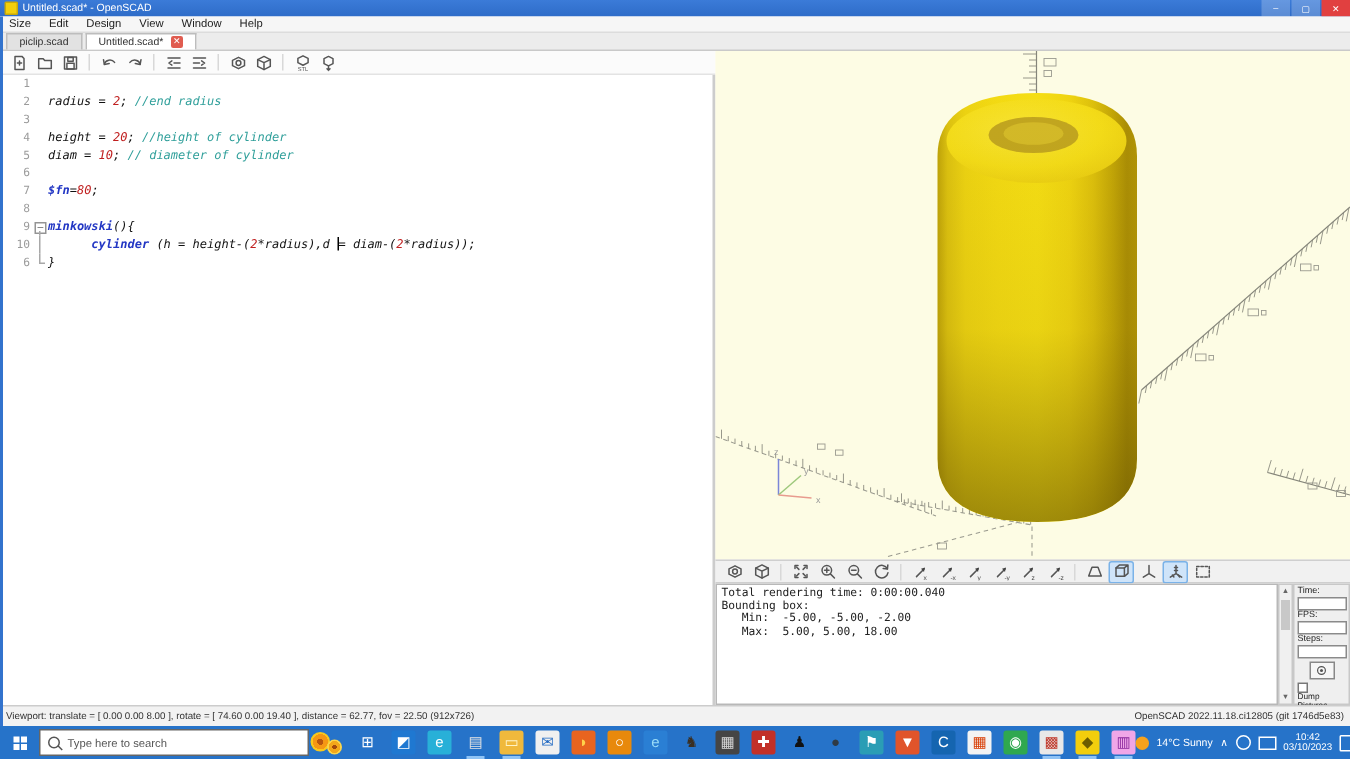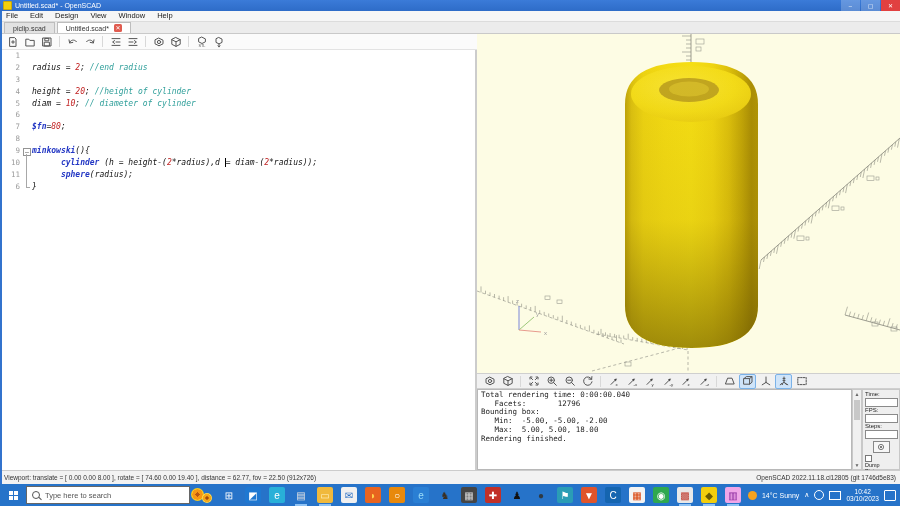--- a/index.html
+++ b/index.html
@@ -78,21 +78,21 @@
   .knob .ks{width:1px;height:2px;background:#555;}
 
   
   .statusbar{position:absolute;left:0;top:470px;width:900px;height:14px;background:#f2f2f2;border-top:1px solid #cccccc;display:flex;align-items:center;justify-content:space-between;font-size:6.5px;color:#333;padding:0 4px;box-sizing:border-box;}
 
   
   .taskbar{position:absolute;left:0;top:484px;width:900px;height:22px;background:#2673c9;display:flex;align-items:center;color:#fff;}
   .start{width:26px;height:100%;display:flex;align-items:center;justify-content:center;flex:none;}
   .winlogo{display:grid;grid-template-columns:4px 4px;grid-template-rows:4px 4px;gap:1px;}
   .winlogo div{background:#fff;}
-  .searchbox{width:164px;height:18px;background:#fff;border:1px solid #666;display:flex;align-items:center;padding-left:5px;gap:5px;box-sizing:border-box;flex:none;}
+  .searchbox{width:180px;height:18px;background:#fff;border:1px solid #666;display:flex;align-items:center;padding-left:5px;gap:5px;box-sizing:border-box;flex:none;}
   .mag{width:6px;height:6px;border:1.2px solid #555;border-radius:50%;position:relative;flex:none;}
   .mag::after{content:"";position:absolute;width:4px;height:1.2px;background:#555;transform:rotate(45deg);left:4.5px;top:6px;}
   .searchtext{font-size:7.5px;color:#555;white-space:nowrap;}
   .flowers{width:24px;height:20px;position:relative;flex:none;}
   .flowers .f1{position:absolute;left:1px;top:3px;width:13px;height:13px;border-radius:50%;background:radial-gradient(circle,#b8560f 0 22%,#f59714 23% 55%,#f8c81c 56% 100%);}
   .flowers .f2{position:absolute;left:12px;top:8px;width:10px;height:10px;border-radius:50%;background:radial-gradient(circle,#a34a0c 0 22%,#f3a71a 23% 55%,#fbd54a 56% 100%);}
   .ticons{display:flex;gap:8px;margin-left:7px;align-items:center;}
   .ticon{width:16px;height:16px;display:flex;align-items:center;justify-content:center;font-size:10px;position:relative;border-radius:2px;flex:none;}
   .ticon .under{position:absolute;bottom:-3px;left:2px;right:2px;height:2px;background:#8fc3f5;}
   .tray{margin-left:auto;display:flex;align-items:center;gap:5px;padding-right:4px;}
@@ -113,21 +113,21 @@
     <div class="app-icon"></div>
     <span class="title">Untitled.scad* - OpenSCAD</span>
     <div class="winbtns">
       <div class="wbtn mm">–</div>
       <div class="wbtn mm">▢</div>
       <div class="wbtn close">✕</div>
     </div>
   </div>
 
   <div class="menubar" id="menubar">
-      <div class="mitem">File</div>
+      <div class="mitem">Size</div>
       <div class="mitem">Edit</div>
       <div class="mitem">Design</div>
       <div class="mitem">View</div>
       <div class="mitem">Window</div>
       <div class="mitem">Help</div>
     </div>
   <div class="tabbar" id="tabbar">
       <div class="tab">
         <span>piclip.scad</span>
       </div>
@@ -256,27 +256,20 @@
           <div class="foldline" style="top: 9px;"></div>
         </div>
         <pre class="ed-code"><span class="tk-k">minkowski</span><span class="tk-d">(){</span></pre>
       </div>
       <div class="ed-line">
         <div class="ed-num">10</div>
         <div class="ed-fold">
           <div class="foldline"></div>
         </div>
         <pre class="ed-code"><span class="tk-d">      </span><span class="tk-k">cylinder</span><span class="tk-d"> (h = height-(</span><span class="tk-n">2</span><span class="tk-d">*radius),d </span><span class="tk-cur"></span><span class="tk-d">= diam-(</span><span class="tk-n">2</span><span class="tk-d">*radius));</span></pre>
-      </div>
-      <div class="ed-line">
-        <div class="ed-num">11</div>
-        <div class="ed-fold">
-          <div class="foldline"></div>
-        </div>
-        <pre class="ed-code"><span class="tk-d">      </span><span class="tk-k">sphere</span><span class="tk-d">(radius);</span></pre>
       </div>
       <div class="ed-line">
         <div class="ed-num">6</div>
         <div class="ed-fold">
           <div class="foldline half"></div>
           <div class="foldstub"></div>
         </div>
         <pre class="ed-code"><span class="tk-d">}</span></pre>
       </div>
     </div>
@@ -589,25 +582,23 @@
       </div>
       <div class="vbtn">
         <svg viewBox="0 0 12 12">
           <rect x="1.8" y="2.6" width="8.4" height="7" stroke-dasharray="1.6 1.2"></rect>
         </svg>
       </div>
     </div>
 
   <div class="console" id="console">
       <pre class="cline">Total rendering time: 0:00:00.040</pre>
-      <pre class="cline">   Facets:       12796</pre>
       <pre class="cline">Bounding box:</pre>
       <pre class="cline">   Min:  -5.00, -5.00, -2.00</pre>
       <pre class="cline">   Max:  5.00, 5.00, 18.00</pre>
-      <pre class="cline">Rendering finished.</pre>
     </div>
   <div class="cscroll">
     <div class="carr">▲</div>
     <div class="cthumb"></div>
     <div class="carr">▼</div>
   </div>
 
   <div class="animpanel">
     <div class="alabel">Time:</div>
     <div class="ainput"></div>

